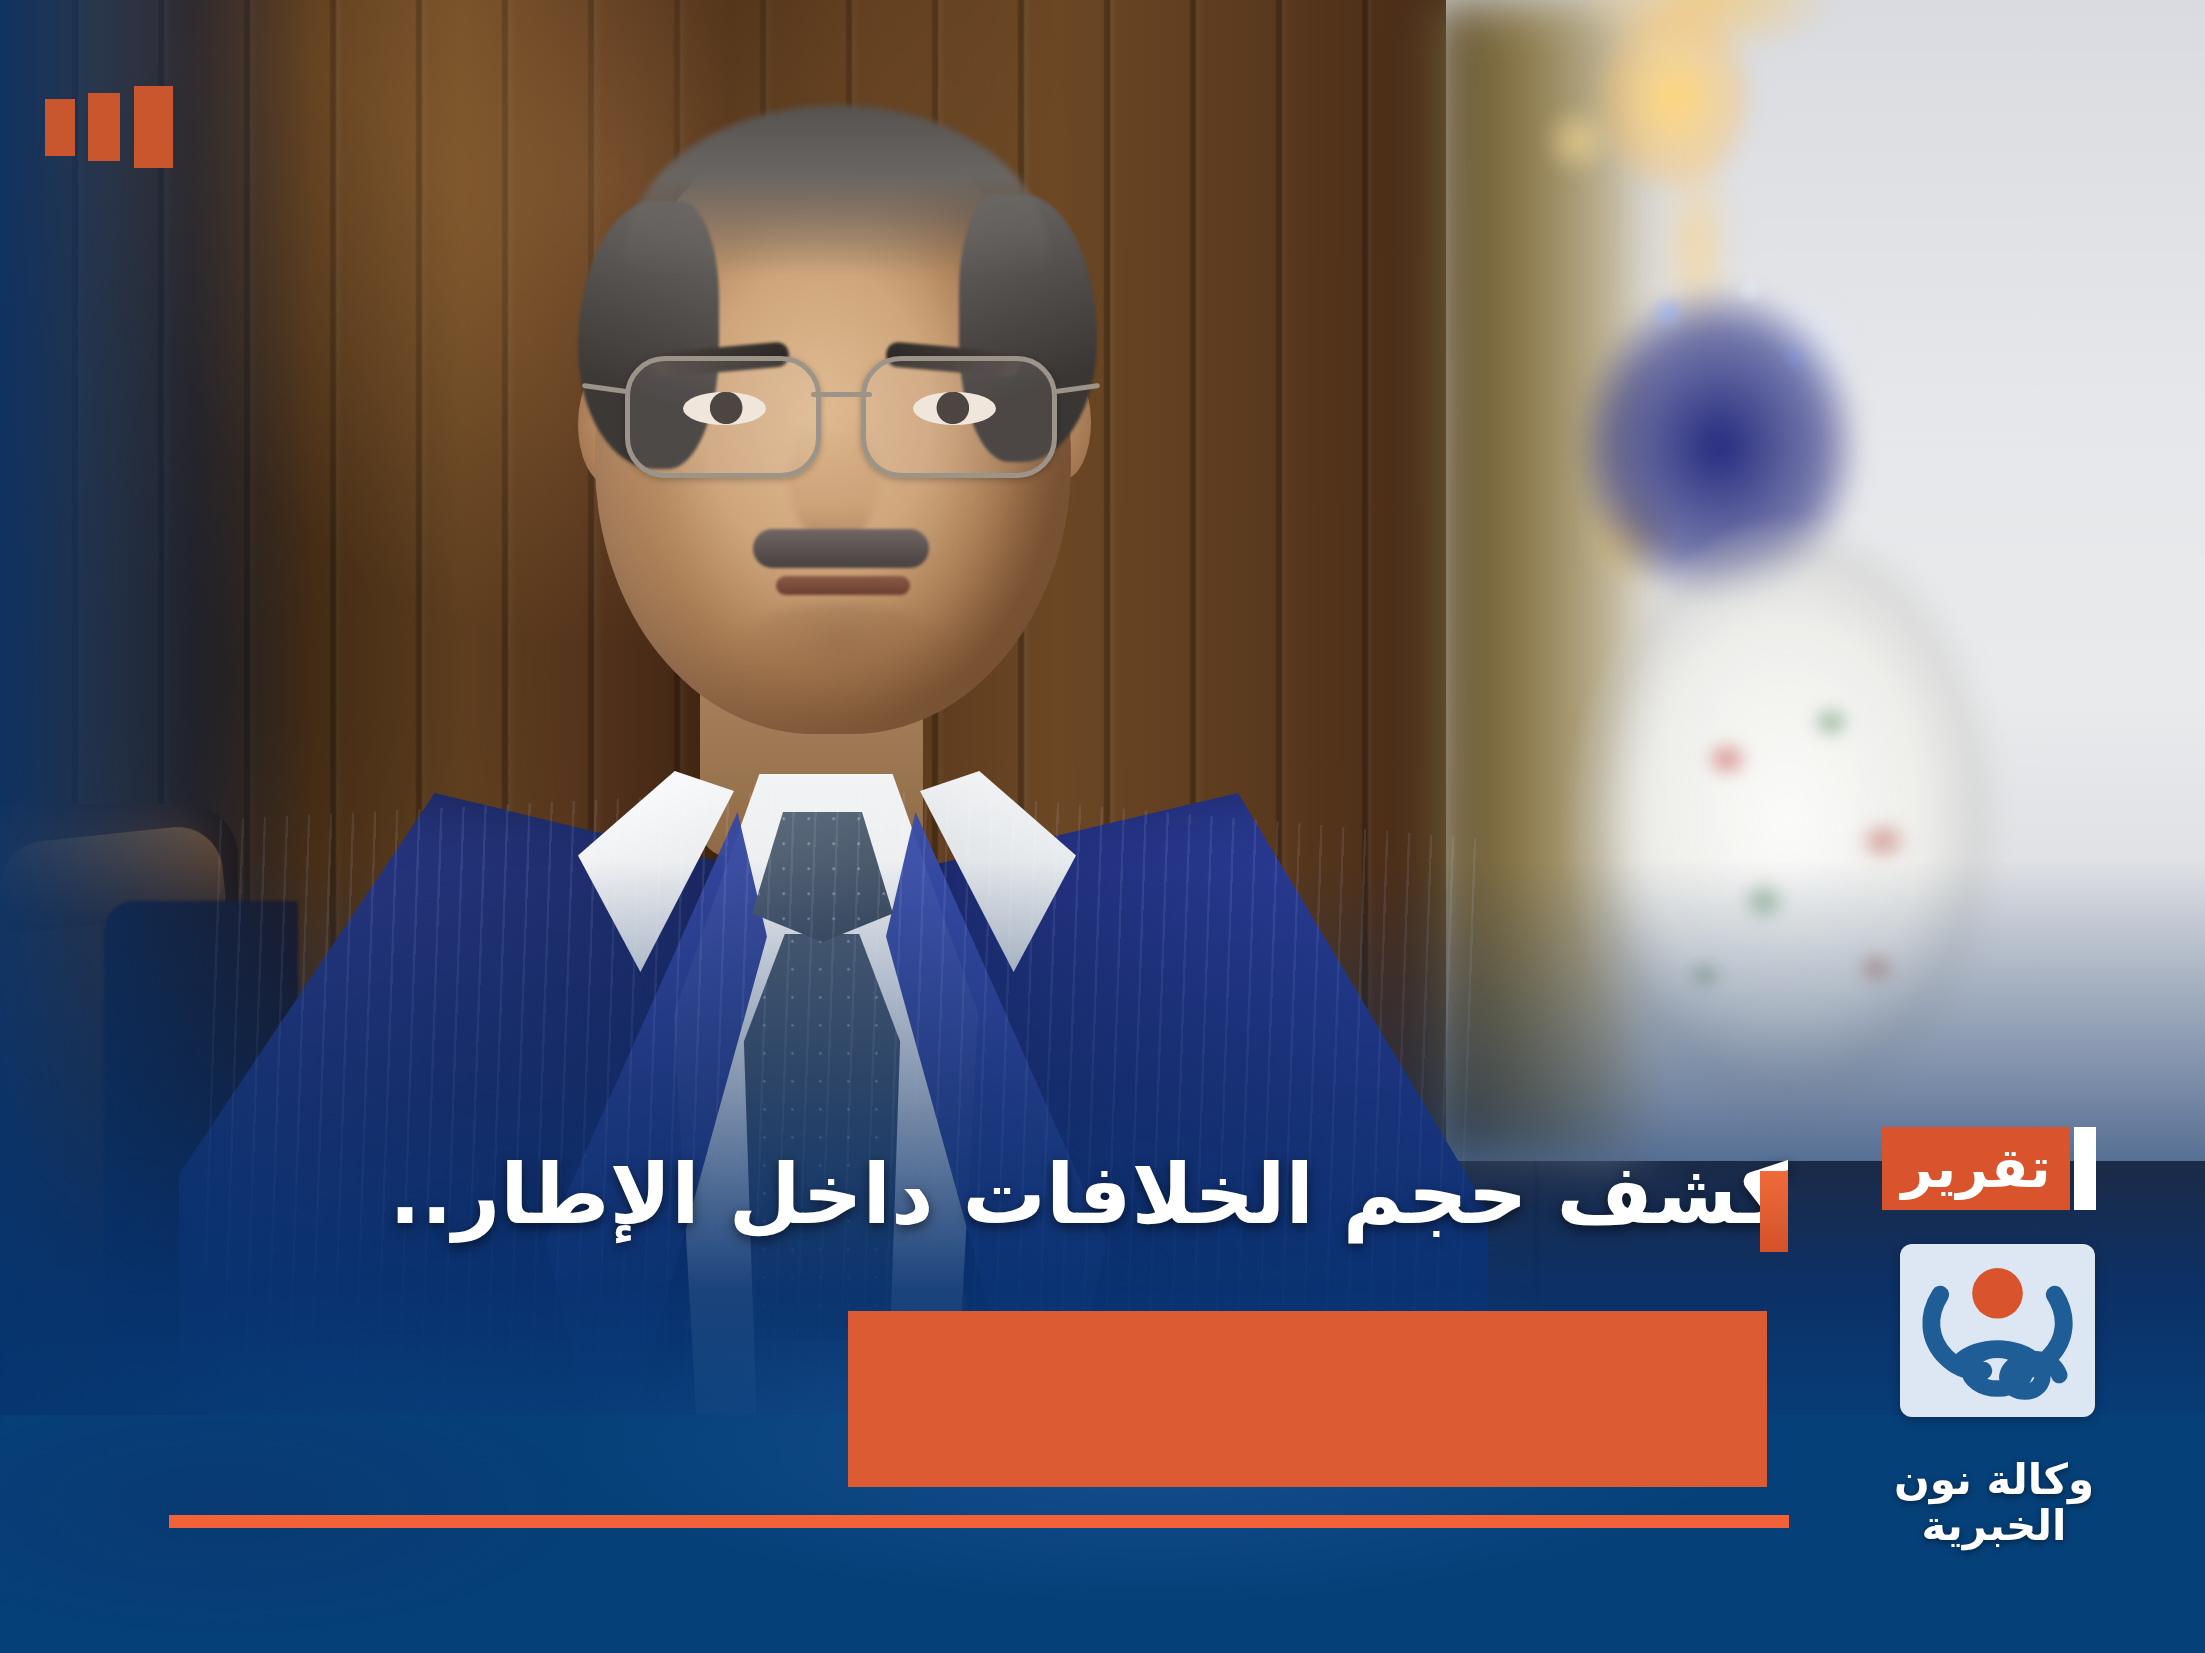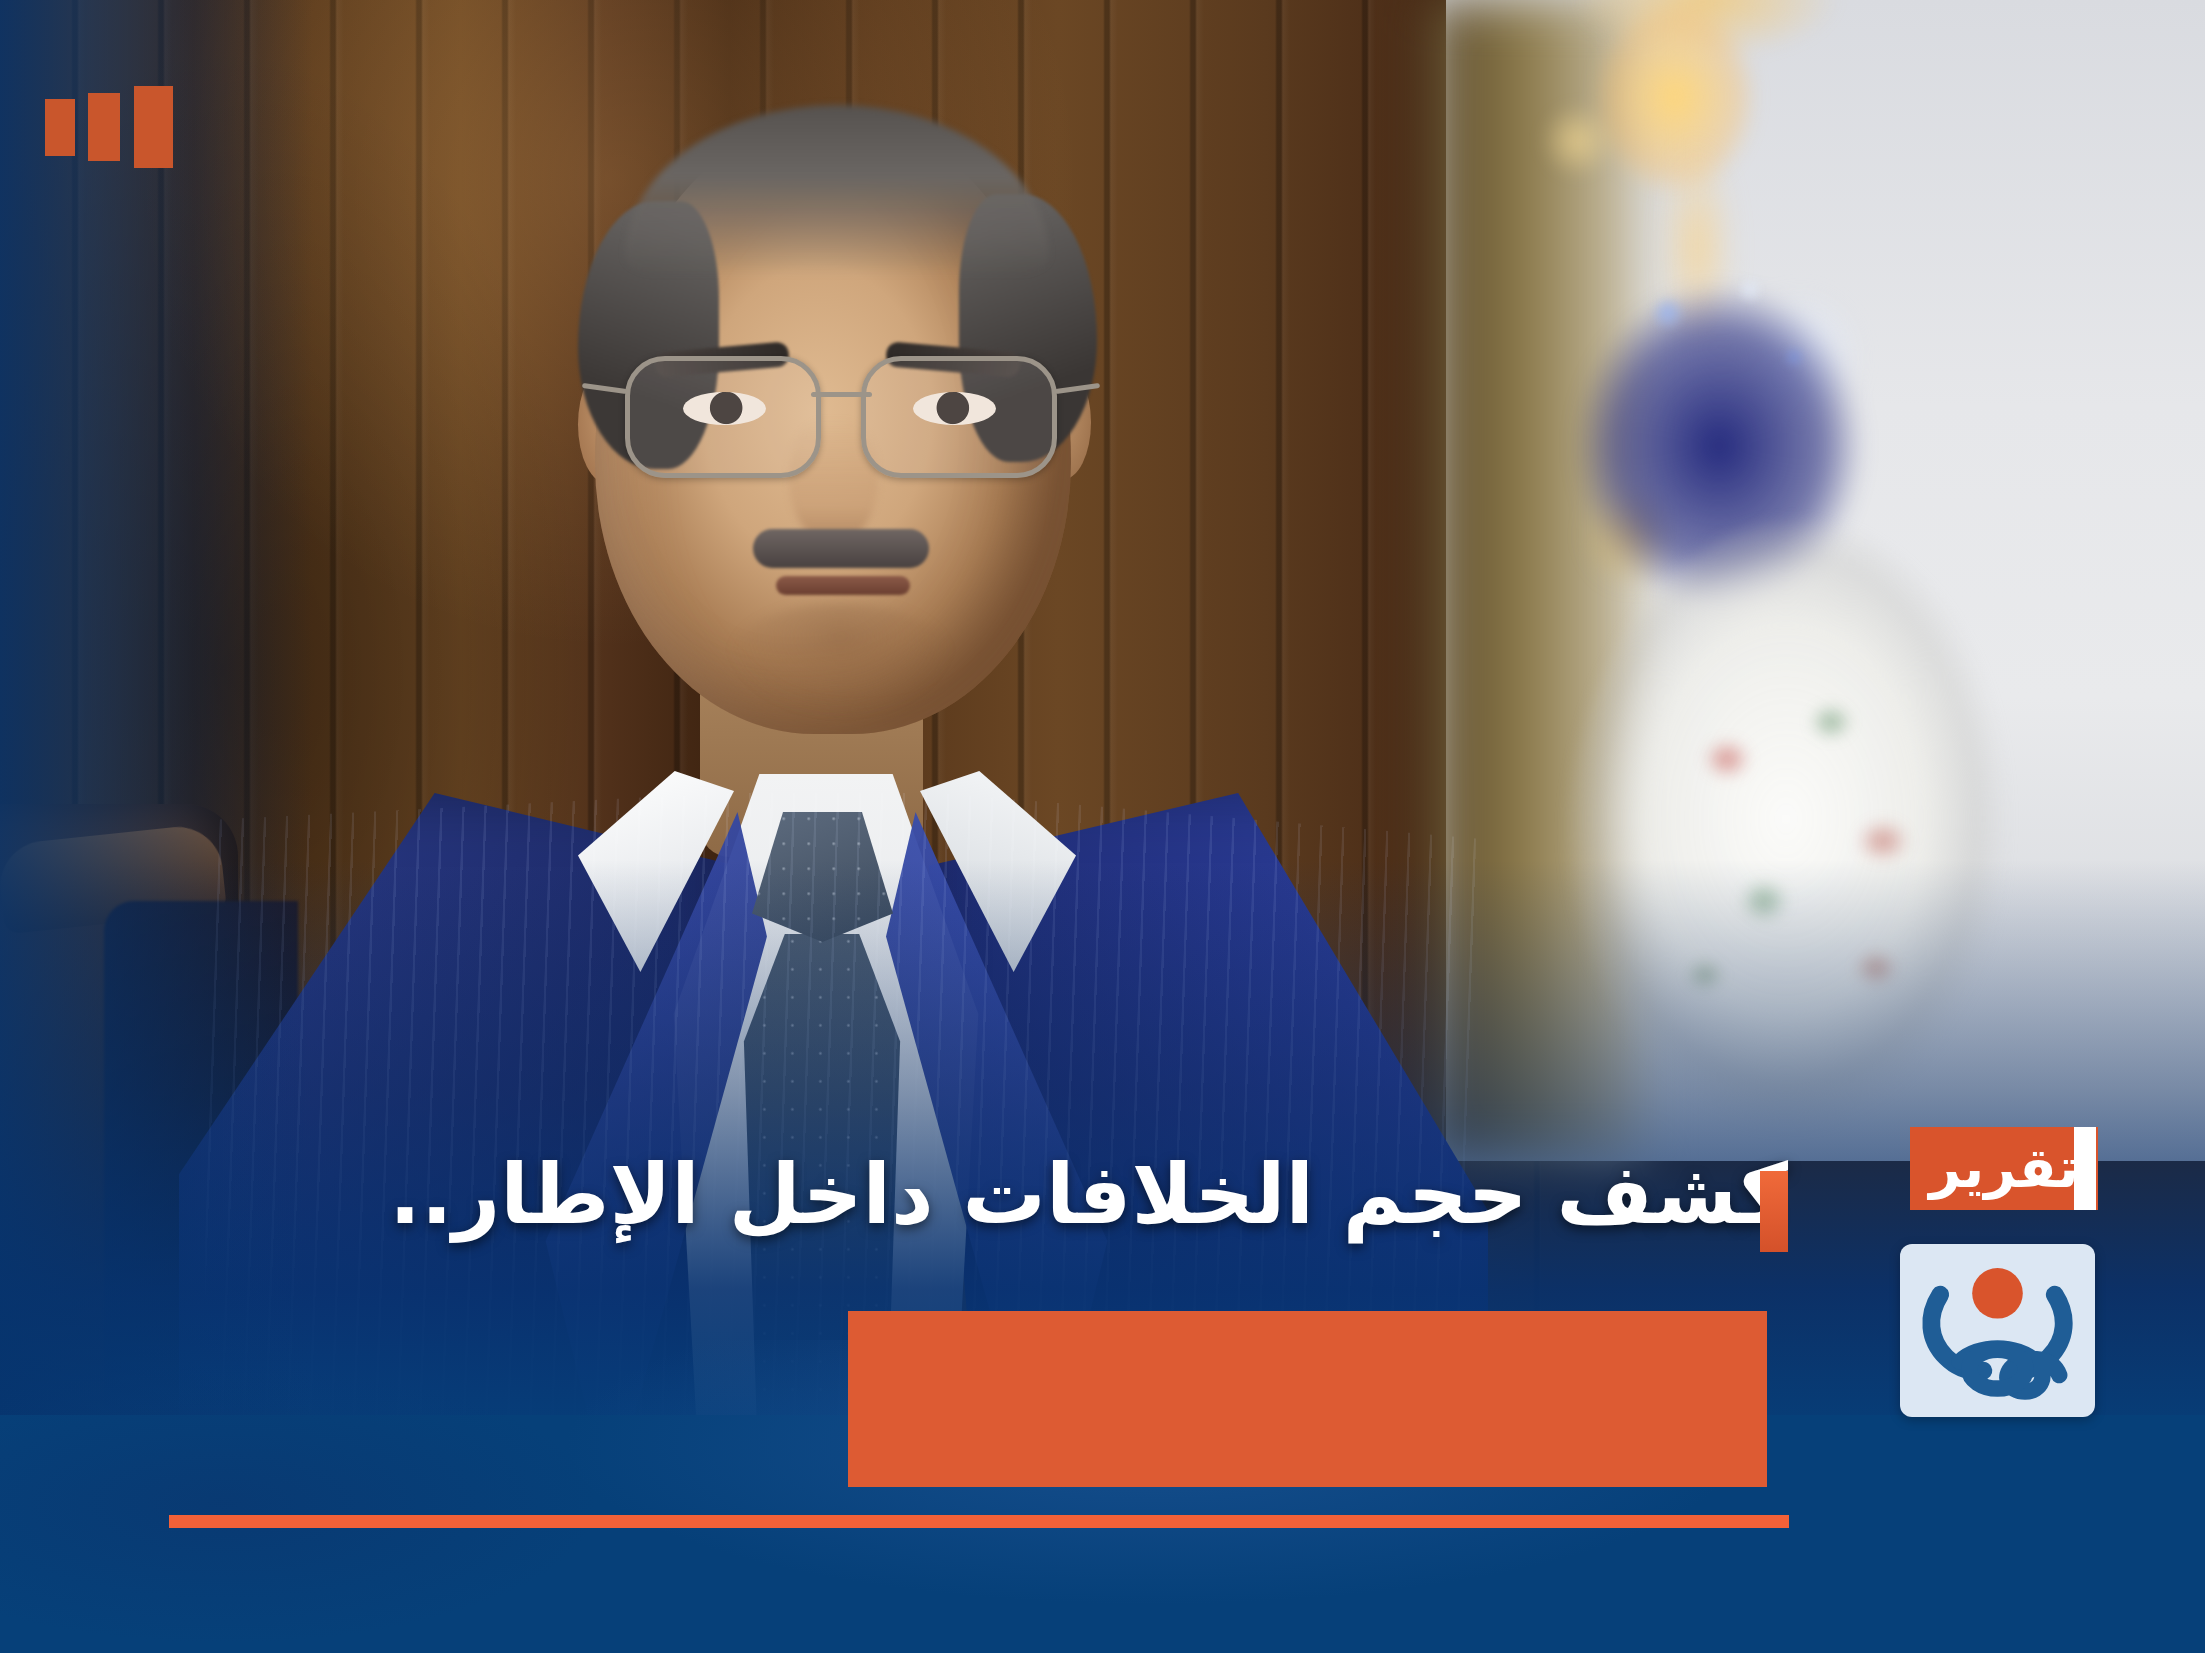--- a/index.html
+++ b/index.html
@@ -312,21 +312,21 @@
     color:#ffffff;font-size:83px;font-weight:700;line-height:1;
     white-space:nowrap;
   }
   .rule{
     position:absolute;left:169px;top:1515px;width:1620px;height:13.4px;
     background:#f26138;
   }
 
   
   .badge{position:absolute;left:1882px;top:1127px;width:188px;height:83px;
-    background:#d9542c;display:flex;align-items:center;justify-content:center;margin-left:28px;}
+    background:#d9542c;display:flex;align-items:center;justify-content:center;}
   .badge span{color:#fff;font-size:55px;font-weight:700;line-height:1;}
   .badge-bar{position:absolute;left:2074px;top:1127px;width:22px;height:83px;background:#fff;}
 
   
   .logo-card{
     position:absolute;left:1900px;top:1244px;width:195px;height:173px;
     background:#dce7f3;border-radius:12px;
     box-shadow:0 3px 10.4px rgba(0,0,0,.28);
   }
   .logo-card svg{position:absolute;left:0;top:0;width:100%;height:100%;}
@@ -425,15 +425,16 @@
   <div class="logo-card">
     <svg viewBox="0 0 262 232" xmlns="http://www.w3.org/2000/svg" aria-hidden="true">
       <circle cx="131" cy="66" r="34" fill="#d9542c"></circle>
       <path d="M54 68 C36 96 38 128 62 152 C76 166 94 172 112 170" fill="none" stroke="#1f5d96" stroke-width="24" stroke-linecap="round"></path>
       <path d="M208 68 C226 96 224 128 200 152 C186 166 168 172 150 170" fill="none" stroke="#1f5d96" stroke-width="24" stroke-linecap="round"></path>
       <path d="M80 158 C104 134 158 134 182 158 C200 176 190 198 168 198
                C146 198 136 178 152 164 C172 148 206 152 214 176" fill="none" stroke="#1f5d96" stroke-width="22" stroke-linecap="round"></path>
       <ellipse cx="131" cy="168" rx="38" ry="26" fill="none" stroke="#1f5d96" stroke-width="22"></ellipse>
     </svg>
   </div>
+  <div class="agency">وكالة نون الخبرية</div>
 
 </div>
 
 
 </body></html>

